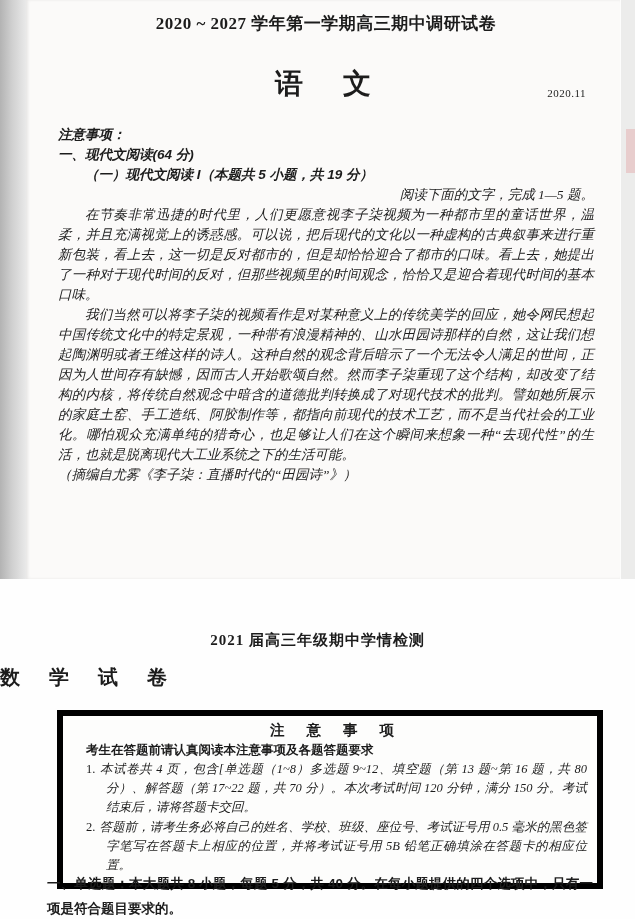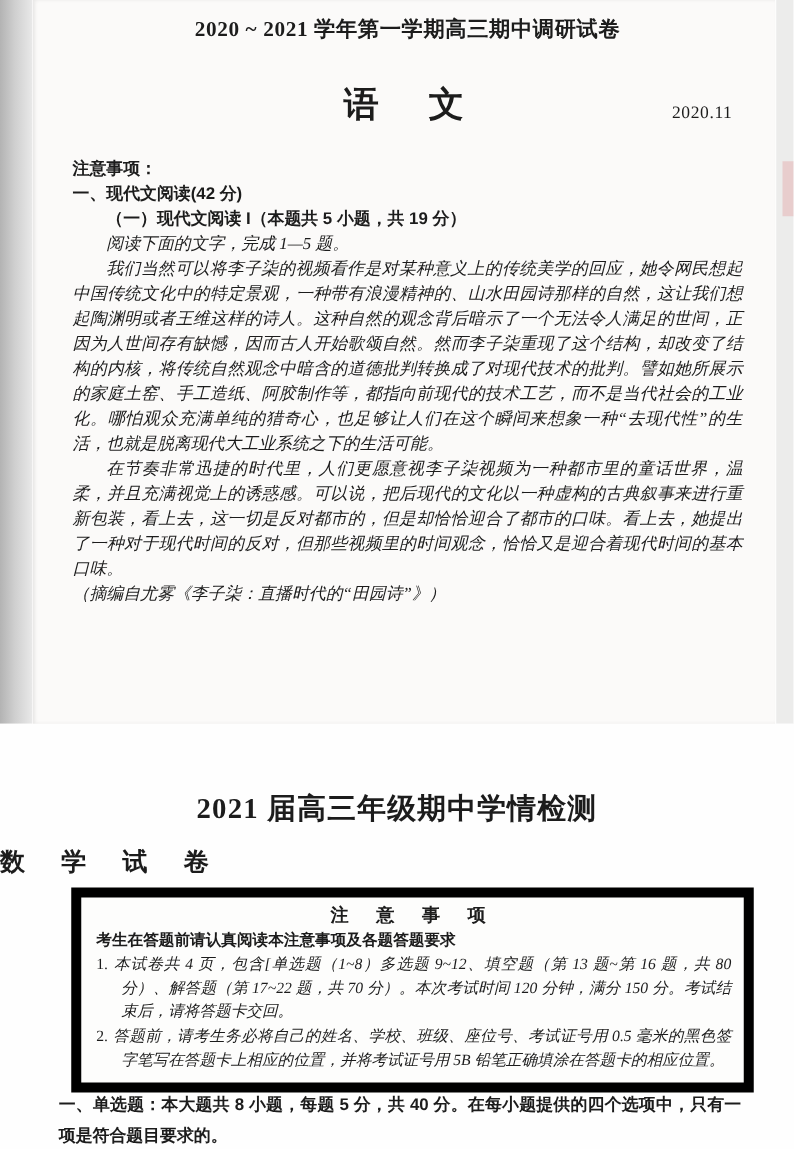--- a/index.html
+++ b/index.html
@@ -37,47 +37,47 @@
     text-align:center;
     font-weight:bold;font-size:17px;letter-spacing:.5px;
     margin:2px 0 0 0;
   }
   .p1-subject-row{position:relative;height:58px;margin-top:18px;}
   .p1-subject{
     position:absolute;left:0;right:0;bottom:8px;text-align:center;
     font-weight:bold;font-size:28px;letter-spacing:6px;
   }
   .p1-date{
-    position:absolute;right:8px;bottom:12px;font-size:14px;letter-spacing:.5px;
+    position:absolute;right:8px;bottom:12px;font-size:11px;letter-spacing:.5px;
   }
   .p1-body{margin-top:14px;font-size:13.5px;line-height:20px;}
   .hei{font-family:"Liberation Sans","DejaVu Sans",sans-serif;font-weight:bold;}
-  .kai{font-family:"Liberation Serif","DejaVu Serif",serif;font-style:italic;}
-  .line{margin:0;}
+  .kai{font-family:"Liberation Serif","DejaVu Serif",serif;font-style:italic;text-align:right;}
+  .line{margin:0;font-style:italic;}
   .indent{text-indent:2em;}
   .para{margin:0;text-align:justify;text-indent:2em;}
   .attribution{margin:0;text-align:left;}
   
   .page2{
     position:absolute;left:0;top:579px;width:635px;height:340px;
     background:#fefefe;
   }
   .p2-title{
     margin:52px 0 0 0;text-align:center;
-    font-weight:bold;font-size:23px;letter-spacing:1px;
+    font-weight:bold;font-size:15px;letter-spacing:1px;
   }
   .p2-subject{
     margin:14px 0 0 0;text-align:left;
     font-weight:bold;font-size:20px;letter-spacing:12px;
   }
   .notice-box{
     position:absolute;left:57px;top:131px;width:546px;
     box-sizing:border-box;
-    border:8px solid #000000;
-    padding:5px 10px 8px 12px;
+    border:6px solid #000000;
+    padding:5px 10px 8px 23px;
     background:#fdfdfc;
   }
   .nb-title{
     margin:0;text-align:center;
     font-size:14.5px;letter-spacing:9px;
   }
   .nb-subtitle{margin:2px 0 1px 0;font-size:12.5px;}
   .nb-item{
     margin:1px 0 0 0;
     font-size:12.5px;line-height:19px;text-align:justify;
@@ -93,34 +93,34 @@
 <body>
 
 <div class="canvas">
 
   <div class="gutter-left"></div>
   <div class="gutter-right"></div>
   <div class="pink-mark"></div>
 
   <div class="page1">
 
-    <h1 class="p1-title">2020 ~ 2021 学年第一学期高三期中调研试卷</h1>
+    <h1 class="p1-title">2020 ~ 2027 学年第一学期高三期中调研试卷</h1>
 
     <div class="p1-subject-row">
       <div class="p1-subject">语　文</div>
       <div class="p1-date">2020.11</div>
     </div>
 
     <div class="p1-body">
       <p class="line hei">注意事项：</p>
-      <p class="line hei">一、现代文阅读(42 分)</p>
+      <p class="line hei">一、现代文阅读(64 分)</p>
       <p class="line hei indent">（一）现代文阅读 I（本题共 5 小题，共 19 分）</p>
       <p class="line kai indent">阅读下面的文字，完成 1—5 题。</p>
+      <p class="para kai">在节奏非常迅捷的时代里，人们更愿意视李子柒视频为一种都市里的童话世界，温柔，并且充满视觉上的诱惑感。可以说，把后现代的文化以一种虚构的古典叙事来进行重新包装，看上去，这一切是反对都市的，但是却恰恰迎合了都市的口味。看上去，她提出了一种对于现代时间的反对，但那些视频里的时间观念，恰恰又是迎合着现代时间的基本口味。</p>
       <p class="para kai">我们当然可以将李子柒的视频看作是对某种意义上的传统美学的回应，她令网民想起中国传统文化中的特定景观，一种带有浪漫精神的、山水田园诗那样的自然，这让我们想起陶渊明或者王维这样的诗人。这种自然的观念背后暗示了一个无法令人满足的世间，正因为人世间存有缺憾，因而古人开始歌颂自然。然而李子柒重现了这个结构，却改变了结构的内核，将传统自然观念中暗含的道德批判转换成了对现代技术的批判。譬如她所展示的家庭土窑、手工造纸、阿胶制作等，都指向前现代的技术工艺，而不是当代社会的工业化。哪怕观众充满单纯的猎奇心，也足够让人们在这个瞬间来想象一种“去现代性”的生活，也就是脱离现代大工业系统之下的生活可能。</p>
-      <p class="para kai">在节奏非常迅捷的时代里，人们更愿意视李子柒视频为一种都市里的童话世界，温柔，并且充满视觉上的诱惑感。可以说，把后现代的文化以一种虚构的古典叙事来进行重新包装，看上去，这一切是反对都市的，但是却恰恰迎合了都市的口味。看上去，她提出了一种对于现代时间的反对，但那些视频里的时间观念，恰恰又是迎合着现代时间的基本口味。</p>
       <p class="attribution kai">（摘编自尤雾《李子柒：直播时代的“田园诗”》）</p>
     </div>
   </div>
 
   <div class="page2">
 
     <h1 class="p2-title">2021 届高三年级期中学情检测</h1>
     <div class="p2-subject">数 学 试 卷</div>
 
     <div class="notice-box">

